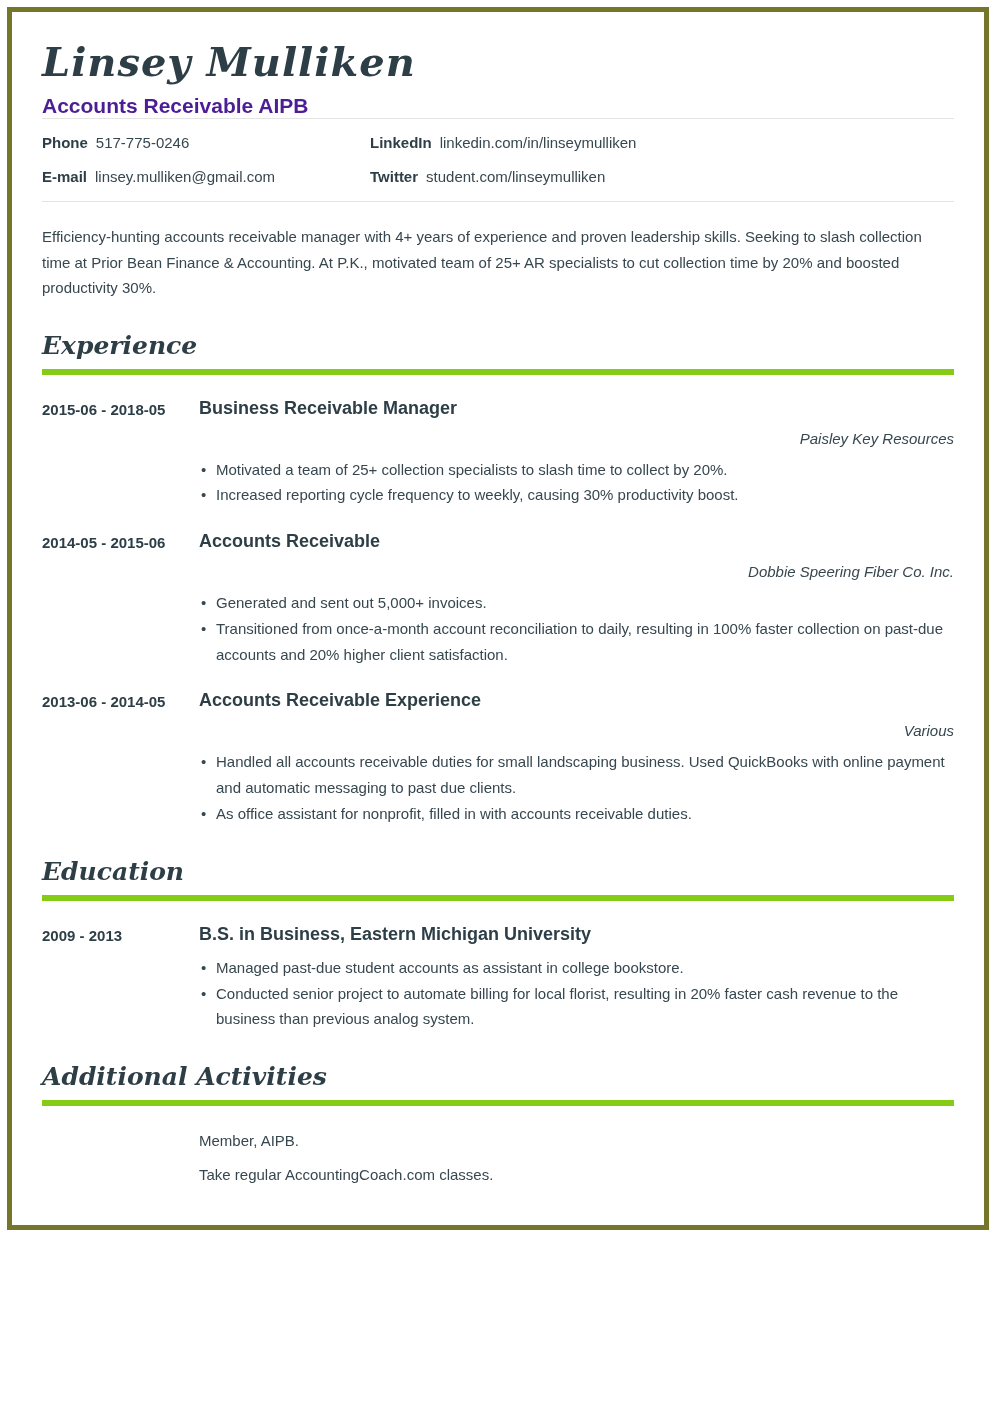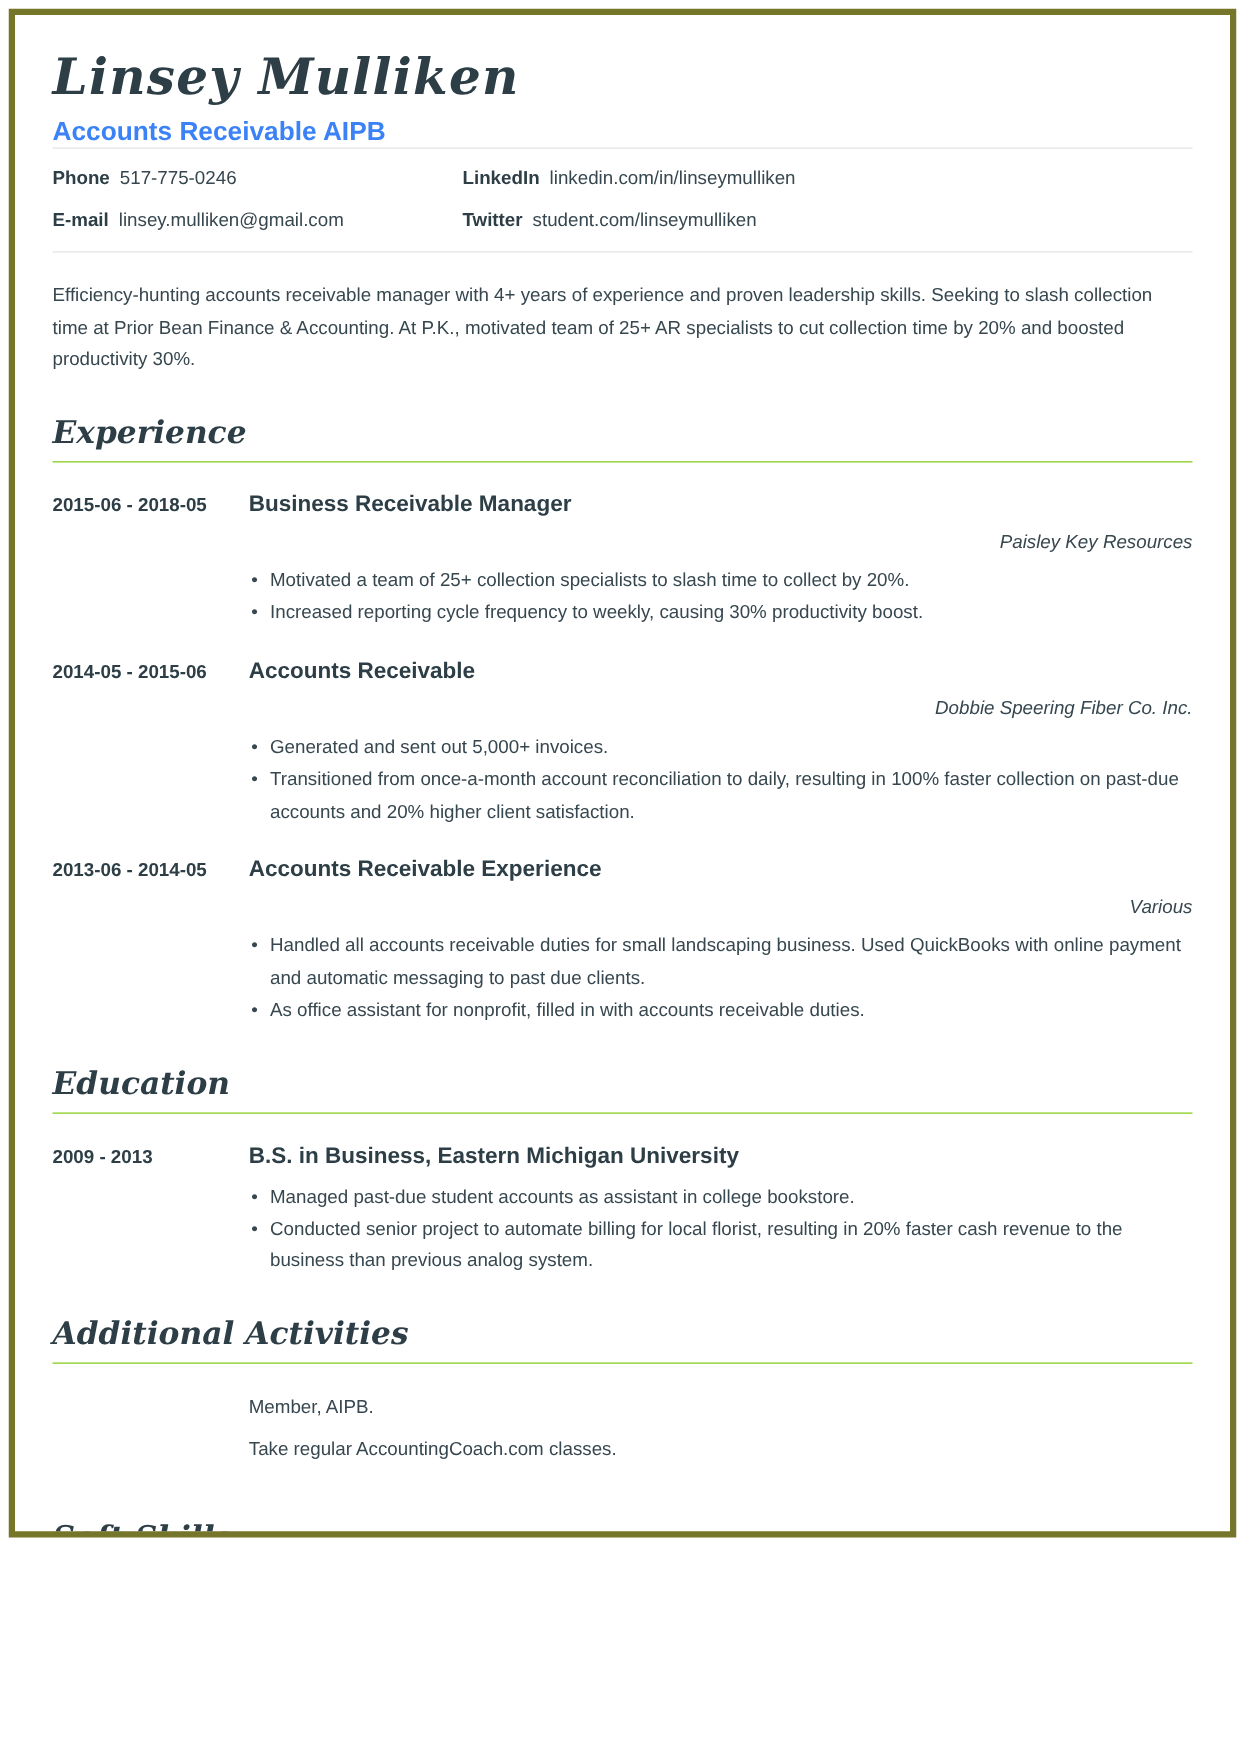--- a/index.html
+++ b/index.html
@@ -20,21 +20,21 @@
   }
   
   .name {
     font-family:"DejaVu Serif", serif;
     font-style:italic; font-weight:700;
     font-size:40px; line-height:1.1;
     color:#2d3e46; letter-spacing:1px;
   }
   .job-title {
     font-size:21px; font-weight:700;
-    color:#3b82f6; margin-top:10px;
+    color:#4c1d95; margin-top:10px;
   }
   .contact {
     border-top:1px solid #e4e4e4;
     border-bottom:1px solid #e4e4e4;
     padding:15px 0 16px 0;
     display:grid;
     grid-template-columns:328px 1fr;
     row-gap:17px;
     font-size:15px;
   }
@@ -44,21 +44,21 @@
     font-size:15px; line-height:1.7;
     color:#37474f;
   }
   
   .section-heading {
     font-family:"DejaVu Serif", serif;
     font-style:italic; font-weight:700;
     font-size:25px; color:#2d3e46;
     margin-top:30px;
     padding-bottom:9px;
-    border-bottom:1px solid #84cc16;
+    border-bottom:6px solid #84cc16;
   }
   .entry {
     display:grid;
     grid-template-columns:157px 1fr;
     margin-top:23px;
   }
   .dates { font-weight:700; font-size:15px; color:#2d3e46; padding-top:3px; }
   .entry-title { font-size:18px; font-weight:700; color:#2d3e46; }
   .entry-company { font-style:italic; font-size:15px; margin-top:11px;text-align:right; }
   ul.bullets { list-style:none; margin-top:10px; }

